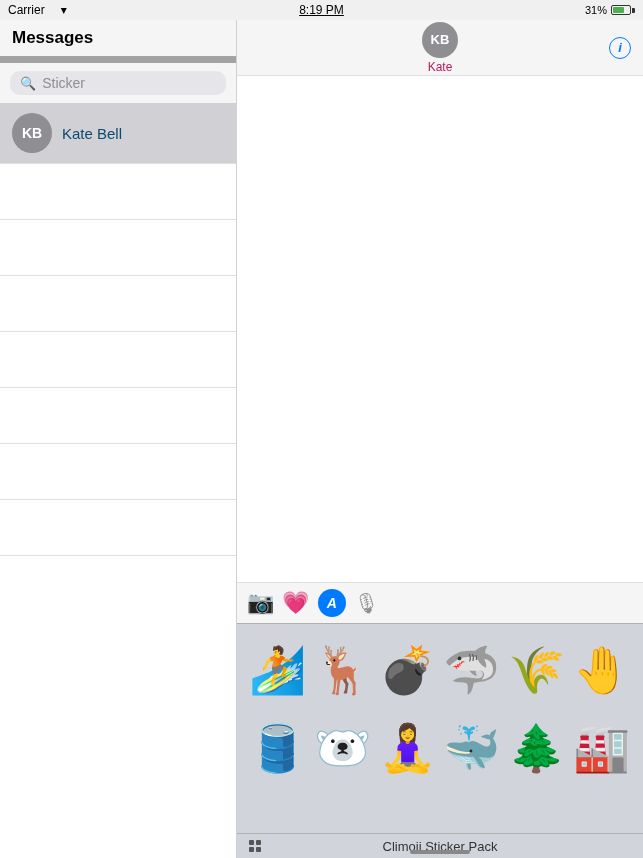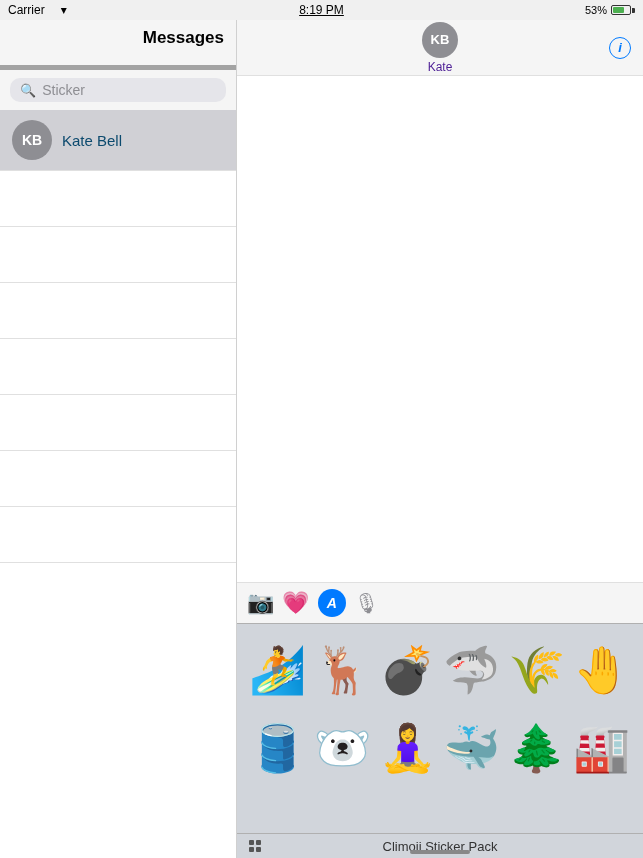--- a/index.html
+++ b/index.html
@@ -37,23 +37,23 @@
     .sidebar {
       width: 237px;
       border-right: 1px solid #d0d0d0;
       display: flex;
       flex-direction: column;
       background: #f5f5f5;
       height: 100%;
     }
 
     .sidebar-header {
-      padding: 8px 12px 17px 12px;
-      text-align: right;
-      border-bottom: 5px solid #a3a3a3;
+      padding: 8px 12px 8px 12px;
+      text-align: left;
+      border-bottom: 7px solid #a3a3a3;
       background: #f5f5f5;
     }
     .sidebar-header-title {
       font-size: 17px;
       font-weight: 600;
       color: #000;
     }
 
     
     .search-container {
@@ -147,21 +147,21 @@
       background: #8e8e93;
       display: flex;
       align-items: center;
       justify-content: center;
       font-size: 13px;
       font-weight: 600;
       color: #fff;
     }
     .contact-name {
       font-size: 12px;
-      color: #4c1d95;
+      color: #be185d;
     }
     .info-button {
       position: absolute;
       right: 12px;
       width: 22px;
       height: 22px;
       border-radius: 50%;
       border: 1.5px solid #007aff;
       display: flex;
       align-items: center;
@@ -319,21 +319,21 @@
 </head>
 <body>
 
 <div class="status-bar">
   <div class="status-bar-left">
     <span>Carrier</span>
     <span>▾</span>
   </div>
   <div class="status-bar-center">8:19 PM</div>
   <div class="status-bar-right">
-    <span>53%</span>
+    <span>31%</span>
     <div class="battery">
       <div class="battery-bar">
           <div class="battery-fill"></div>
         </div>
       <div class="battery-tip"></div>
     </div>
   </div>
 </div>
 
 <div class="main-layout">

